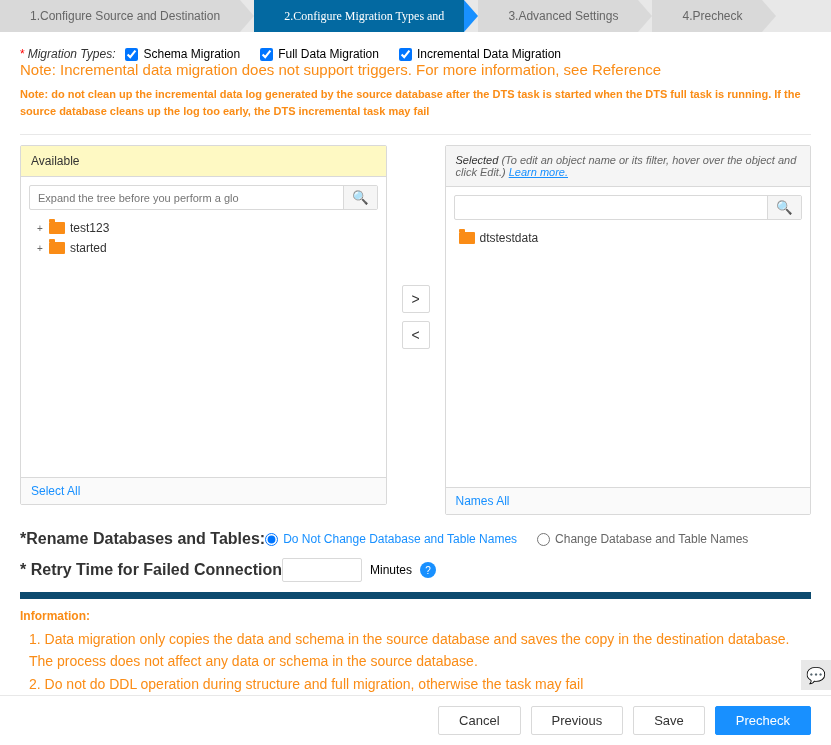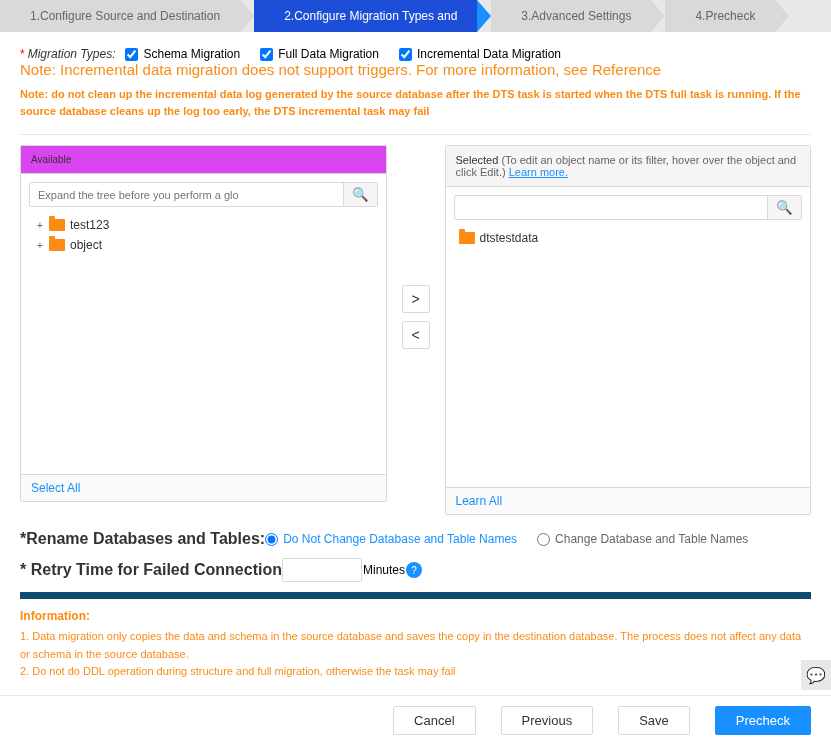--- a/index.html
+++ b/index.html
@@ -15,22 +15,23 @@
     .wizard-step {
       display: flex;
       align-items: center;
       height: 100%;
       padding: 0 20px 0 30px;
       position: relative;
       font-size: 12px;
       cursor: default;
     }
     .wizard-step.active {
-      background: #1d4ed8;
+      background: #0369a1;
       color: white;
+      font-family: Liberation Serif, serif;
     }
     .wizard-step.inactive {
       background: #d9d9d9;
       color: #666;
     }
     .wizard-step::after {
       content: '';
       position: absolute;
       right: -14px;
       top: 0;
@@ -113,30 +114,31 @@
       margin-bottom: 15px;
       align-items: flex-start;
     }
     .transfer-panel {
       border: 1px solid #d9d9d9;
       border-radius: 2px;
       flex: 1;
       min-height: 350px;
     }
     .transfer-panel-header {
-      background: #d946ef;
+      background: #fef9c3;
       padding: 8px 10px;
-      font-size: 10px;
+      font-size: 12px;
       color: #333;
       border-bottom: 1px solid #d9d9d9;
     }
     .transfer-panel-header.selected-header {
       background: #f5f5f5;
       color: #333;
       font-size: 11px;
+      font-style: italic;
     }
     .transfer-panel-header .learn-more { color: #1890ff; }
     .transfer-panel-body {
       padding: 8px;
       min-height: 300px;
     }
     .search-box {
       display: flex;
       align-items: center;
       border: 1px solid #d9d9d9;
@@ -253,21 +255,21 @@
     .radio-item {
       display: flex;
       align-items: center;
       gap: 5px;
     }
     .radio-item.active label { color: #1890ff; }
     .radio-item label { font-size: 12px; color: #666; text-align: right; }
     .input-minutes {
       display: flex;
       align-items: center;
-      gap: 1px;
+      gap: 8px;
     }
     .input-minutes input {
       width: 80px;
       border: 1px solid #d9d9d9;
       padding: 4px 8px;
       font-size: 12px;
       border-radius: 2px;
     }
     .help-icon {
       width: 16px;
@@ -290,37 +292,38 @@
       margin-top: 5px;
     }
     .info-title {
       color: #fa8c16;
       font-weight: bold;
       font-size: 12px;
       margin-bottom: 5px;
     }
     .info-text {
       color: #fa8c16;
-      font-size: 11px;
+      font-size: 14px;
       line-height: 1.6;
+      margin-left: 9px;
     }
 
     
     .footer-bar {
       position: fixed;
       bottom: 0;
       width: 831px;
       height: 50px;
       background: white;
       border-top: 1px solid #e8e8e8;
       display: flex;
       align-items: center;
       justify-content: flex-end;
       padding: 0 20px;
-      gap: 25px;
+      gap: 10px;
     }
     .btn {
       padding: 6px 20px;
       border-radius: 2px;
       font-size: 13px;
       cursor: pointer;
       border: 1px solid #d9d9d9;
       background: white;
       color: #333;
     }
@@ -401,21 +404,21 @@
           <button class="search-icon-btn">🔍</button>
         </div>
         <div class="tree-item">
           <span class="tree-expander">+</span>
           <span class="folder-icon"></span>
           <span class="tree-label">test123</span>
         </div>
         <div class="tree-item">
           <span class="tree-expander">+</span>
           <span class="folder-icon"></span>
-          <span class="tree-label">object</span>
+          <span class="tree-label">started</span>
         </div>
       </div>
       <div class="panel-footer">
         <a href="#">Select All</a>
       </div>
     </div>
 
     <div class="transfer-buttons">
       <button class="transfer-btn">&gt;</button>
       <button class="transfer-btn">&lt;</button>
@@ -433,21 +436,21 @@
         <div class="search-box">
           <input type="text" style="">
           <button class="search-icon-btn">🔍</button>
         </div>
         <div class="tree-item">
           <span class="folder-icon"></span>
           <span class="tree-label">dtstestdata</span>
         </div>
       </div>
       <div class="panel-footer">
-        <a href="#">Learn All</a>
+        <a href="#">Names All</a>
       </div>
     </div>
   </div>
 
   <div class="form-row">
     <span class="form-label">*Rename Databases and Tables:</span>
     <div class="radio-group">
       <div class="radio-item active">
         <input type="radio" name="rename" checked="" style="">
         <label>Do Not Change Database and Table Names</label>

